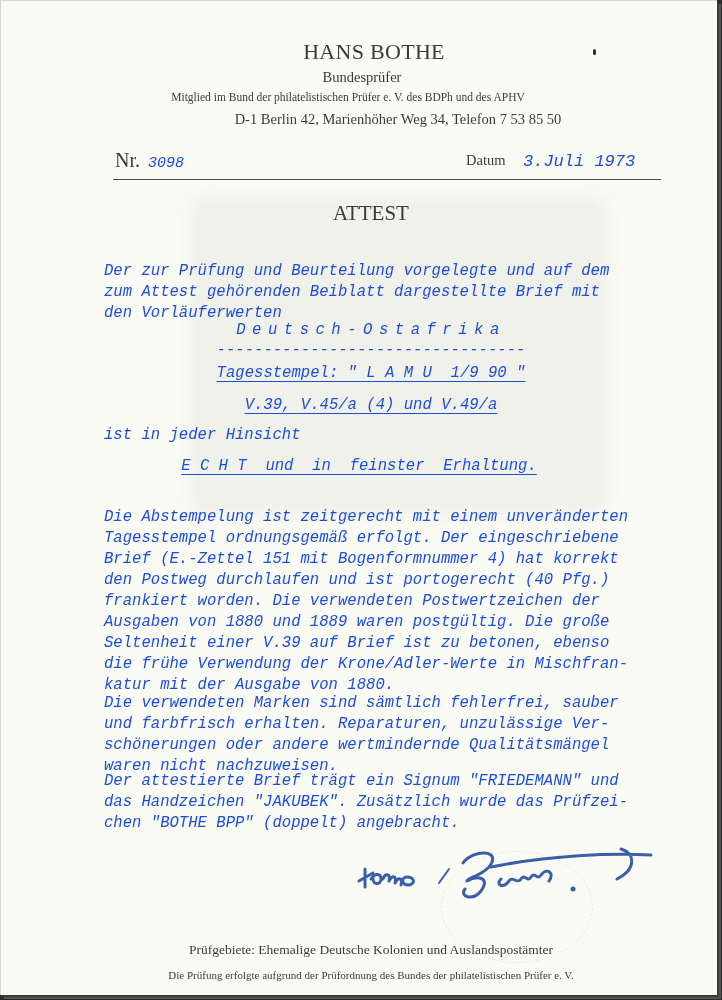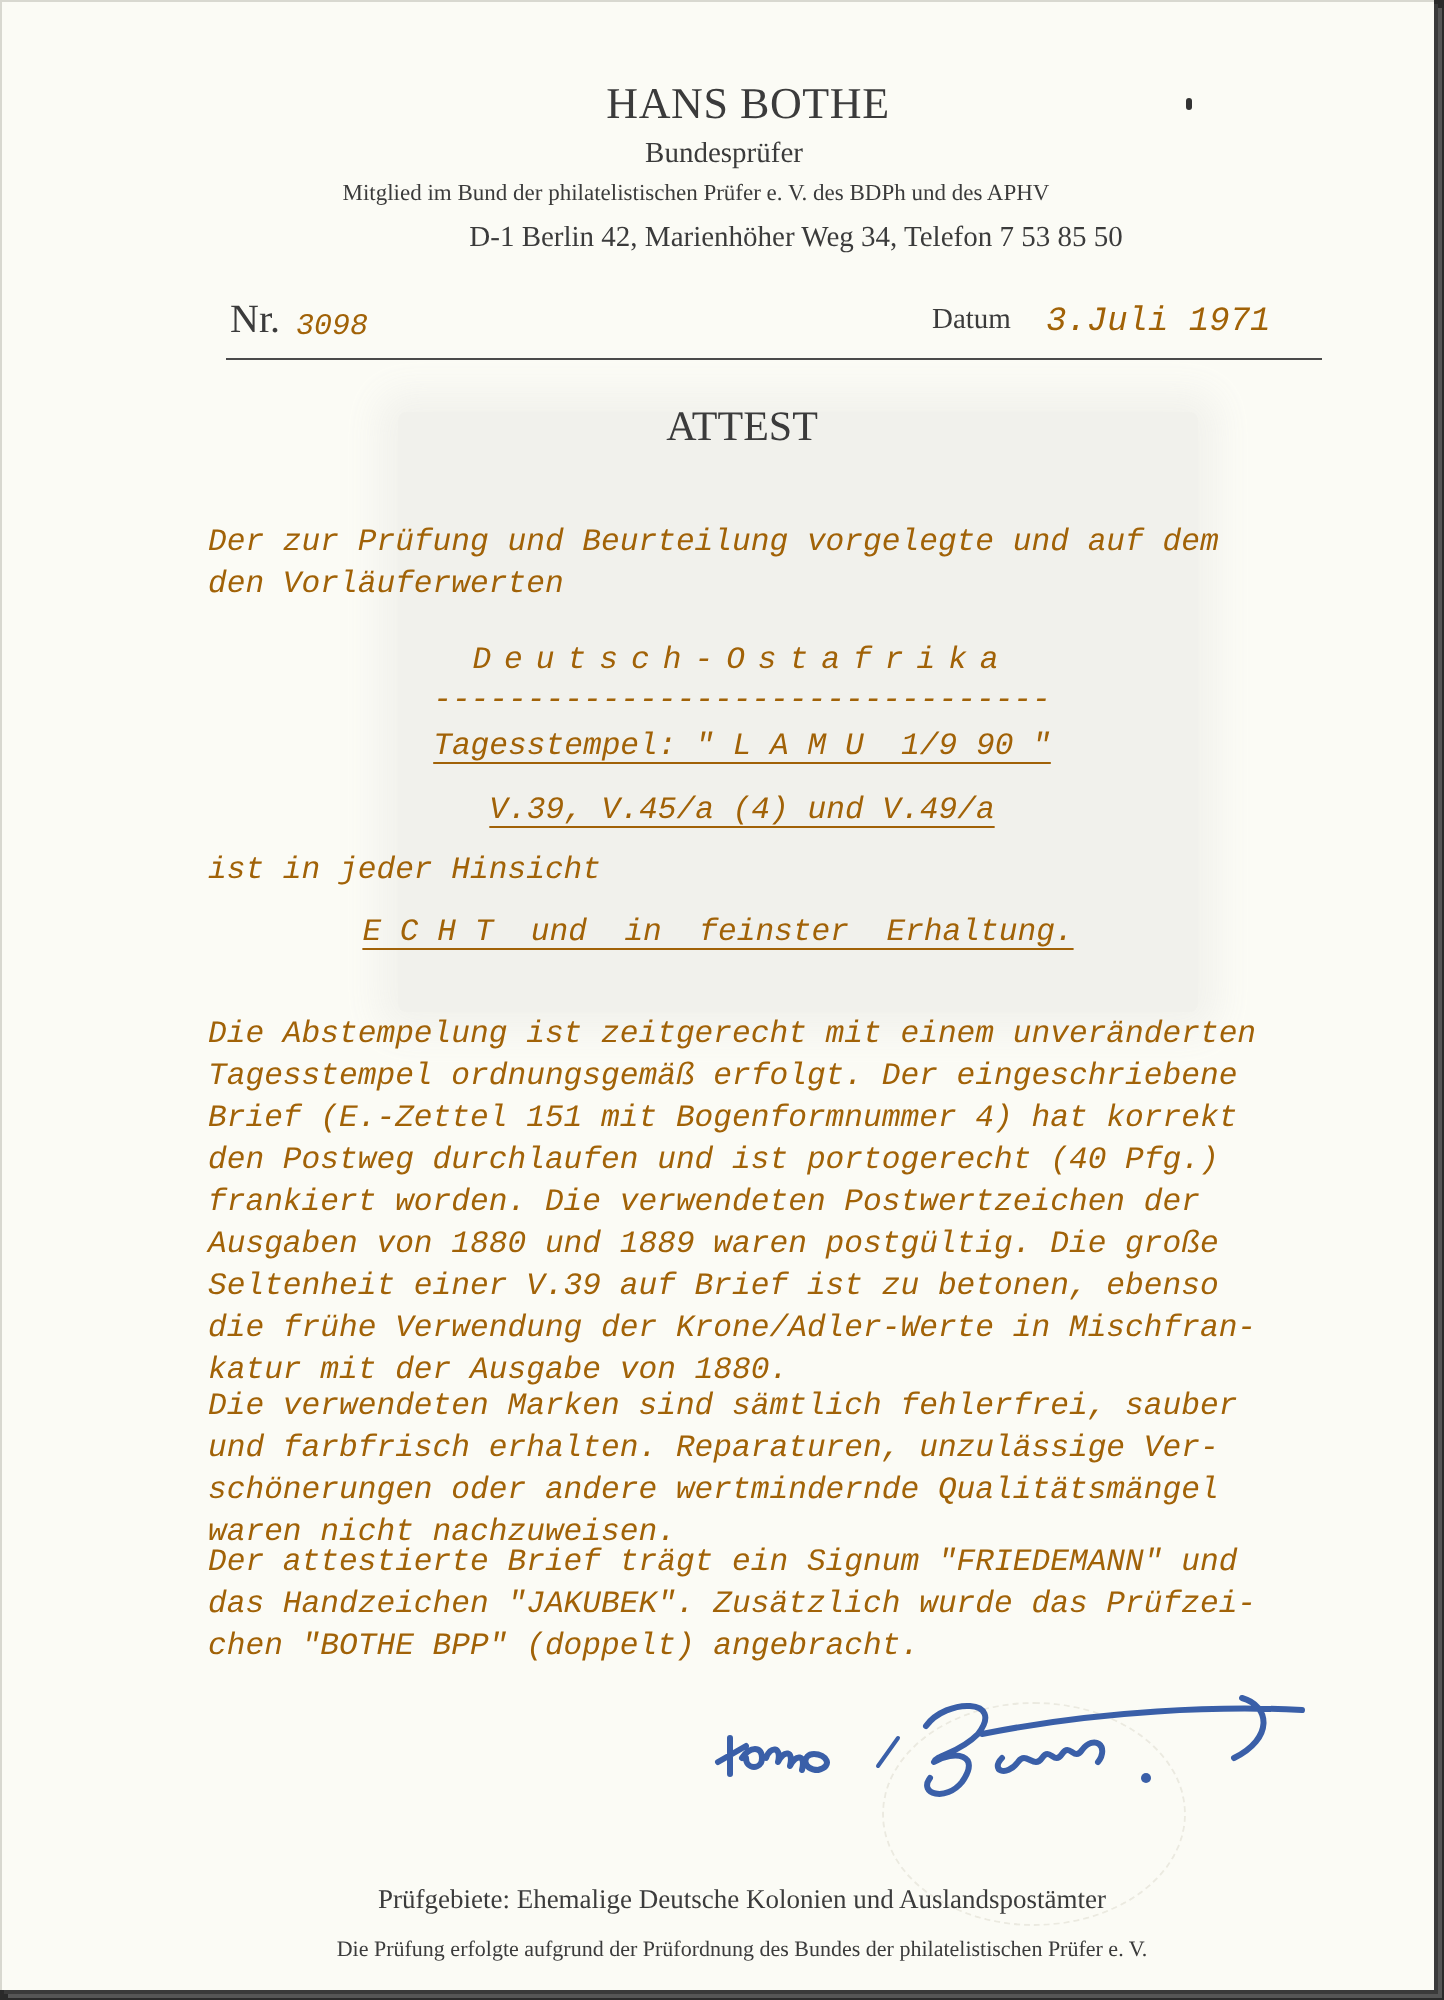--- a/index.html
+++ b/index.html
@@ -17,21 +17,21 @@
     box-shadow: 2px 2px 0 #3a3a3a, 4px 4px 0 #555;
     overflow: hidden;
   }
   .watermark {
     position: absolute; left: 198px; top: 205px; width: 400px; height: 300px;
     background: #f1f1ec; border-radius: 4px;
     box-shadow: 0 0 18px 10px #f1f1ec;
     opacity: 0.9;
   }
   .serif { font-family: "DejaVu Serif", "Liberation Serif", serif; color: #3b3b3b; }
-  .mono { font-family: "Liberation Mono", "DejaVu Sans Mono", monospace; font-style: italic; color: #a16207; }
+  .mono { font-family: "Liberation Mono", "DejaVu Sans Mono", monospace; font-style: italic; color: #1d4ed8; }
   .abs { position: absolute; white-space: pre; }
 
   .hdr-name { left: 0; width: 722px; text-align: center; top: 38px; font-size: 22px; letter-spacing: 0.3px; font-family: "Liberation Serif", serif; padding-left: 12px; }
   .hdr-sub  { left: 0; width: 722px; text-align: center; top: 68px; font-size: 14.5px; font-family: "Liberation Serif", serif; }
   .hdr-mem  { left: 0; width: 694px; text-align: center; top: 90px; font-size: 11.5px; font-family: "Liberation Serif", serif; }
   .hdr-addr { left: 0; width: 722px; text-align: center; top: 110px; font-size: 14.5px; font-family: "Liberation Serif", serif; padding-left: 36px; }
   .speck { left: 592px; top: 48px; width: 3px; height: 6px; background: #333; border-radius: 2px; }
 
   .nr-label { left: 114px; top: 148px; font-size: 20px; font-family: "Liberation Serif", serif; }
   .nr-value { left: 147px; top: 154px; font-size: 15px; }
@@ -70,26 +70,26 @@
 
   <div class="abs serif hdr-name">HANS BOTHE</div>
   <div class="abs serif hdr-sub">Bundesprüfer</div>
   <div class="abs serif hdr-mem">Mitglied im Bund der philatelistischen Prüfer e. V. des BDPh und des APHV</div>
   <div class="abs serif hdr-addr">D-1 Berlin 42, Marienhöher Weg 34, Telefon 7 53 85 50</div>
   <div class="abs speck"></div>
 
   <div class="abs serif nr-label">Nr.</div>
   <div class="abs mono nr-value">3098</div>
   <div class="abs serif datum-label">Datum</div>
-  <div class="abs mono datum-value">3.Juli 1971</div>
+  <div class="abs mono datum-value">3.Juli 1973</div>
   <div class="rule"></div>
 
   <div class="abs serif title">ATTEST</div>
 
-  <div class="abs mono body-text p1"><div>Der zur Prüfung und Beurteilung vorgelegte und auf dem</div><div>den Vorläuferwerten</div></div>
+  <div class="abs mono body-text p1"><div>Der zur Prüfung und Beurteilung vorgelegte und auf dem</div><div>zum Attest gehörenden Beiblatt dargestellte Brief mit</div><div>den Vorläuferwerten</div></div>
 
   <div class="abs mono center-line country">Deutsch-Ostafrika</div>
   <div class="abs mono center-line dashes">---------------------------------</div>
   <div class="abs mono center-line stamp"><span class="u">Tagesstempel: " L A M U  1/9 90 "</span></div>
   <div class="abs mono center-line values"><span class="u">V.39, V.45/a (4) und V.49/a</span></div>
 
   <div class="abs mono hins">ist in jeder Hinsicht</div>
   <div class="abs mono echt"><span class="u">E C H T  und  in  feinster  Erhaltung.</span></div>
 
   <div class="abs mono body-text p2">

